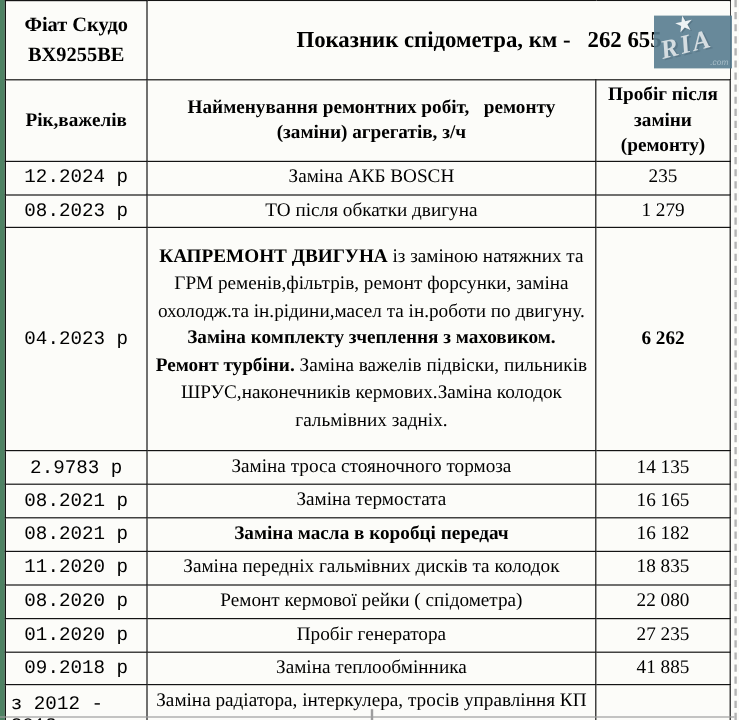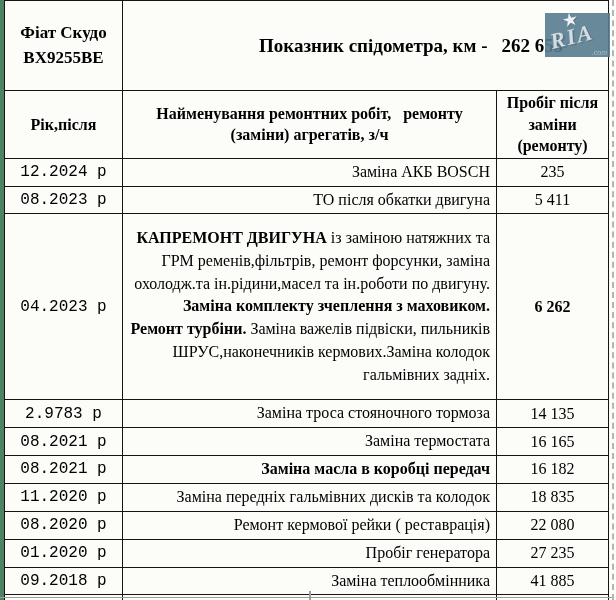--- a/index.html
+++ b/index.html
@@ -14,32 +14,32 @@
 
   table.main{
     position:absolute;left:4px;top:0;width:604px;border-collapse:collapse;table-layout:fixed;
   }
   td{border:1.5px solid #141414;background:#fcfcf9;padding:1px 5px;font-size:16px;vertical-align:middle;}
   .b{font-weight:bold;}
   .pre{white-space:pre-wrap;}
 
   
   .vehicle-cell{height:57px;text-align:center;font-weight:bold;font-size:17px;line-height:1.45;white-space:pre-wrap;}
-  .title-cell{height:57px;position:relative;padding:16px;margin-left:48px;}
+  .title-cell{height:57px;position:relative;padding:4px;margin-left:48px;}
   .title-row{display:flex;align-items:center;justify-content:flex-start;padding-left:120px;gap:14px;height:100%;}
   .title-text{font-weight:bold;font-size:19px;white-space:nowrap;}
   .title-number{font-weight:bold;font-size:19px;white-space:nowrap;}
 
   
   .colhead{height:64px;text-align:center;font-weight:bold;font-size:16px;line-height:1.35;white-space:pre-wrap;vertical-align:middle;}
 
   
   .date-cell{text-align:center;font-size:16px;font-family:Liberation Mono, monospace;}
   .date-left{text-align:left;padding-left:4px;}
-  .desc-cell{text-align:right;padding:2px 6px;line-height:22.8px;vertical-align:middle;}
+  .desc-cell{text-align:center;padding:2px 6px;line-height:22.8px;vertical-align:middle;}
   .num-cell{text-align:center;font-size:16px;}
 
   
   .wm{position:absolute;z-index:5;}
   .wm-auto{
     left:469px;top:32px;width:76px;height:26px;border-radius:9px 9px 0 9px;
     background:rgba(213,107,103,0.88);display:flex;align-items:flex-end;justify-content:center;
   }
   .wm-auto .auto-text{
     font-family:"Liberation Sans","DejaVu Sans",sans-serif;font-weight:bold;
@@ -80,37 +80,37 @@
         <td class="vehicle-cell pre">Фіат Скудо
 BX9255BE</td>
         <td class="title-cell" colspan="2">
           <div class="title-row">
             <span class="title-text">Показник спідометра, км -</span>
             <span class="title-number">262 655</span>
           </div>
         </td>
       </tr>
       <tr>
-        <td class="colhead pre">Рік,після</td>
+        <td class="colhead pre">Рік,важелів</td>
         <td class="colhead pre">Найменування ремонтних робіт,   ремонту
 (заміни) агрегатів, з/ч</td>
         <td class="colhead pre">Пробіг після
 заміни
 (ремонту)</td>
       </tr>
 
     <tr style="height: 22px;">
           <td class="date-cell">12.2024 р</td>
           <td class="desc-cell"><span>Заміна АКБ BOSCH</span></td>
           <td class="num-cell">235</td>
         </tr>
         <tr style="height: 22px;">
           <td class="date-cell">08.2023 р</td>
           <td class="desc-cell"><span>ТО після обкатки двигуна</span></td>
-          <td class="num-cell">5 411</td>
+          <td class="num-cell">1 279</td>
         </tr>
         <tr style="height: 186px;">
           <td class="date-cell">04.2023 р</td>
           <td class="desc-cell"><span class="b">КАПРЕМОНТ ДВИГУНА </span><span>із заміною натяжних та ГРМ ременів,фільтрів, ремонт форсунки, заміна охолодж.та ін.рідини,масел та ін.роботи по двигуну. </span><span class="b">Заміна комплекту зчеплення з маховиком. Ремонт турбіни. </span><span>Заміна важелів підвіски, пильників ШРУС,наконечників кермових.Заміна колодок гальмівних задніх.</span></td>
           <td class="num-cell b">6 262</td>
         </tr>
         <tr style="height: 23px;">
           <td class="date-cell">2.9783 р</td>
           <td class="desc-cell"><span>Заміна троса стояночного тормоза</span></td>
           <td class="num-cell">14 135</td>
@@ -125,21 +125,21 @@
           <td class="desc-cell"><span class="b">Заміна масла в коробці передач</span></td>
           <td class="num-cell">16 182</td>
         </tr>
         <tr style="height: 27px;">
           <td class="date-cell">11.2020 р</td>
           <td class="desc-cell"><span>Заміна передніх гальмівних дисків та колодок</span></td>
           <td class="num-cell">18 835</td>
         </tr>
         <tr style="height: 28px;">
           <td class="date-cell">08.2020 р</td>
-          <td class="desc-cell"><span>Ремонт кермової рейки ( реставрація)</span></td>
+          <td class="desc-cell"><span>Ремонт кермової рейки ( спідометра)</span></td>
           <td class="num-cell">22 080</td>
         </tr>
         <tr style="height: 28px;">
           <td class="date-cell">01.2020 р</td>
           <td class="desc-cell"><span>Пробіг генератора</span></td>
           <td class="num-cell">27 235</td>
         </tr>
         <tr style="height: 27px;">
           <td class="date-cell">09.2018 р</td>
           <td class="desc-cell"><span>Заміна теплообмінника</span></td>

